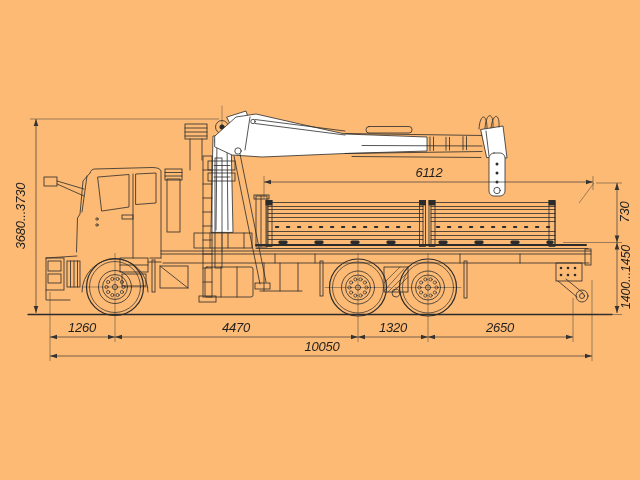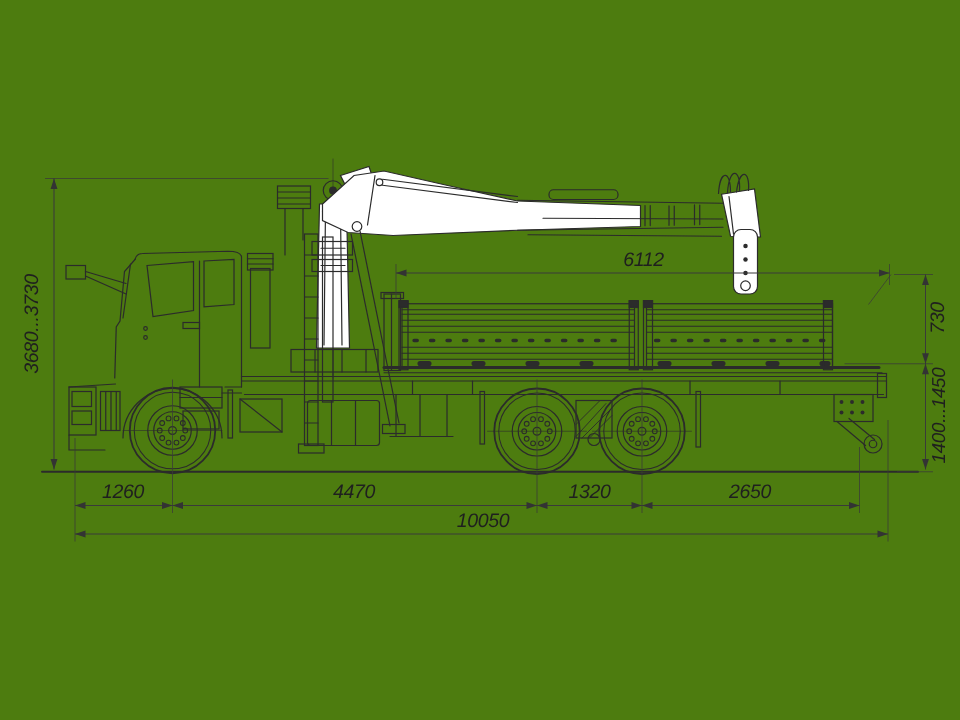--- a/index.html
+++ b/index.html
@@ -1,16 +1,16 @@
 <!DOCTYPE html>
 <html><head>
 <meta charset="utf-8">
 <style>
   html,body{margin:0;padding:0;background:#fff;}
-  .canvas{position:relative;width:640px;height:480px;background:#4d7c0f;overflow:hidden;
+  .canvas{position:relative;width:640px;height:480px;background:#fdba74;overflow:hidden;
           font-family:"Liberation Sans",sans-serif;}
   svg{display:block;}
   .dim-text{font-family:"Liberation Sans",sans-serif;font-style:italic;font-size:13px;
             fill:#1f1f1f;letter-spacing:-0.2px;}
   .dim-text-sm{font-size:12.5px;}
 </style>
 </head>
 <body>
 
 <div class="canvas">

